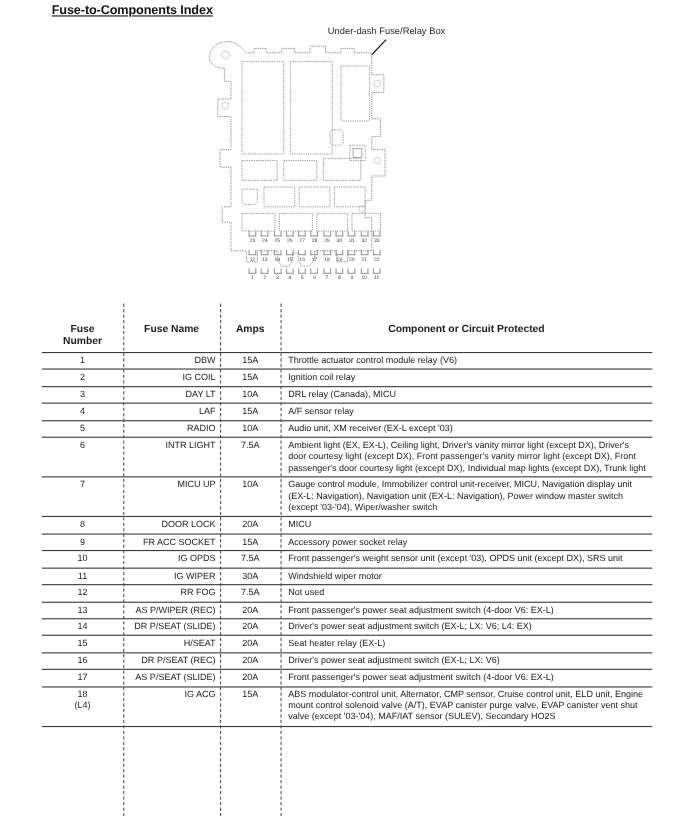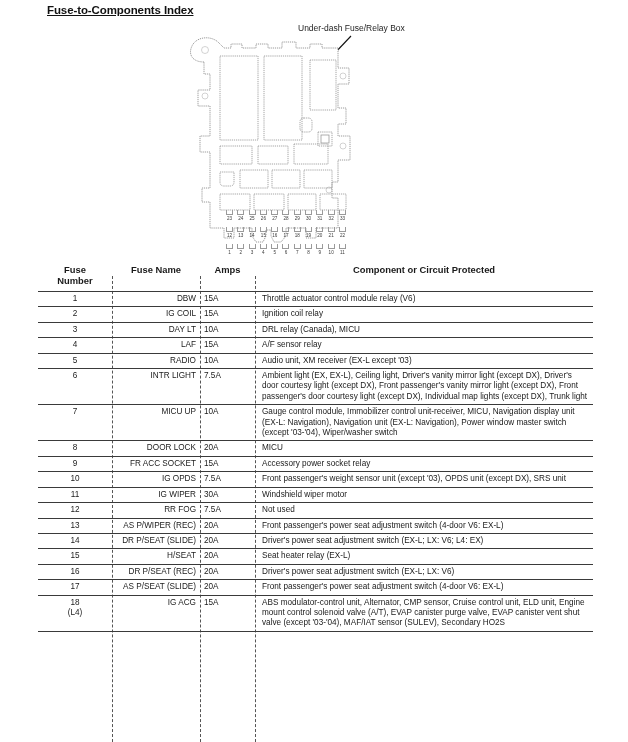--- a/index.html
+++ b/index.html
@@ -85,21 +85,21 @@
     margin: 0 auto 1px auto;
     border: 0.5px solid #9a9a9a;
     border-top: none;
     box-sizing: border-box;
   }
 
   
   .fuse-table {
     position: absolute;
     left: 38px;
-    top: 260px;
+    top: 289px;
     width: 555px;
     border-collapse: collapse;
     table-layout: fixed;
     font-size: 8.2px;
   }
   .fuse-table th, .fuse-table td {
     border-top: 1.1px solid #3a3a3a;
     border-bottom: 1.1px solid #3a3a3a;
     padding: 2px 4px;
     vertical-align: top;
@@ -113,21 +113,21 @@
     padding: 4px 2px 5px 2px;
     border-top: none;
   }
   .col-num    { width: 74px; }
   .col-name   { width: 88px; }
   .col-amps   { width: 55px; }
   .col-desc   { width: 338px; }
 
   .fuse-table td.c-num  { text-align: center; }
   .fuse-table td.c-name { text-align: right;  padding-left: 7px; }
-  .fuse-table td.c-amps { }
+  .fuse-table td.c-amps { text-align: center; }
   .fuse-table td.c-desc { text-align: left;  padding-left: 7px; }
 
   
   .vsep {
     position: absolute;
     top: 276px;
     width: 0px;
     border-left: 1.1px dashed #555;
     height: 466px;
   }

